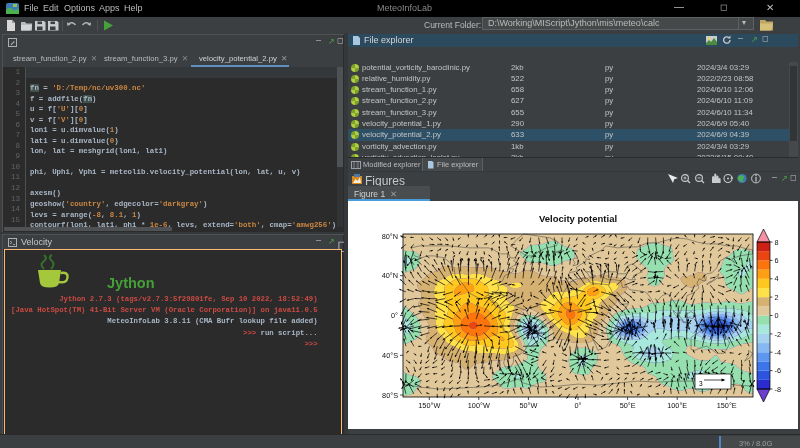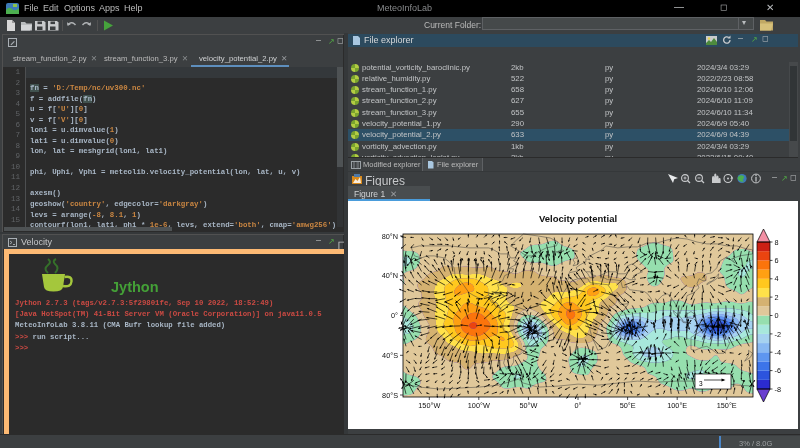--- a/index.html
+++ b/index.html
@@ -54,20 +54,21 @@
 
     <path d="M84 5 q-3 -4 -6.5 -1 l-1 1" stroke="#B0B3B5" stroke-width="1.5" fill="none"></path>
       <path d="M85 2.2 l-0.4 3.6 -3.4 -1.4 z" fill="#B0B3B5"></path>
 
     <rect x="91" y="0" width="1" height="11" fill="#515151"></rect>
 
     <path d="M98 0.5 L107 5.5 L98 10.5 z" fill="#46A33C"></path>
   </svg>
   <span class="abs t" style="left:424px;top:3px;font-size:8.5px;">Current Folder:</span>
   <div class="abs" style="left:482px;top:0px;width:270px;height:11px;background:#45494A;border:1px solid #5E6164;">
+    <span class="abs t" style="left:5px;top:0px;font-size:9px;">D:\Working\MIScript\Jython\mis\meteo\calc</span>
     <div class="abs" style="right:0;top:0;width:14px;height:11px;border-left:1px solid #5E6164;">
       <span class="abs" style="left:3px;top:0px;font-size:8px;color:#B9BCBE;">▾</span>
     </div>
   </div>
   <svg class="abs" style="left:760px;top:2px" width="14" height="12" viewBox="0 0 14 12">
     <path d="M0 1 h5 l1.5 1.5 H13 v9 H0 z" fill="#C0A864"></path>
       <path d="M0 4.5 h13 l-2 7 H0 z" fill="#D6C07A"></path>
   </svg>
 </div>
 
@@ -120,21 +121,21 @@
     <svg class="abs" style="left:5px;top:3px" width="9" height="9" viewBox="0 0 9 9">
         <rect x="0.5" y="0.5" width="8" height="8" fill="none" stroke="#AAB0B5"></rect>
         <path d="M2 3 l2 1.5 -2 1.5" stroke="#AAB0B5" fill="none" stroke-width="0.9"></path>
         <path d="M5 6.5 h2" stroke="#AAB0B5" stroke-width="0.9"></path>
       </svg>
     <span class="abs" style="left:18px;top:2px;font-size:9px;color:#C6C8CA;">Velocity</span>
     <span class="abs" style="left:313px;top:0px;color:#B9BCBE;font-size:9px;">–</span>
     <span class="abs" style="left:325px;top:2px;color:#51A545;font-size:8px;">↗</span>
     <span class="abs" style="left:334px;top:1px;color:#B9BCBE;font-8px;">◻</span>
   </div>
-  <div class="abs" style="left:1px;top:14px;width:336px;height:185px;background:#2B2B2B;border:5px solid #fdba74;">
+  <div class="abs" style="left:1px;top:14px;width:336px;height:185px;background:#2B2B2B;border:1px solid #fdba74;text-align:right;">
 
     <svg class="abs" style="left:22px;top:4px;" width="160" height="42" viewBox="0 0 160 42">
       <g stroke="#35702A" fill="none" stroke-width="2">
         <path d="M17 15 q-5 -4 0 -8 q4 -3 0 -6"></path>
         <path d="M24 15 q5 -5 0 -9 q-3 -3 1 -5"></path>
       </g>
       <path d="M11 16 h23 l-2 13 q-0.8 4.5 -9.5 4.5 q-8.7 0 -9.5 -4.5 z" fill="#A4C73C"></path>
       <path d="M33.5 19 q7.5 -1.5 7 4.5 q-0.6 6 -8.5 4.5" fill="none" stroke="#A4C73C" stroke-width="2.4"></path>
       <text x="80" y="34" font-family="Liberation Sans,sans-serif" font-size="14.5" font-weight="bold" fill="#44A037">Jython</text>
     </svg>

